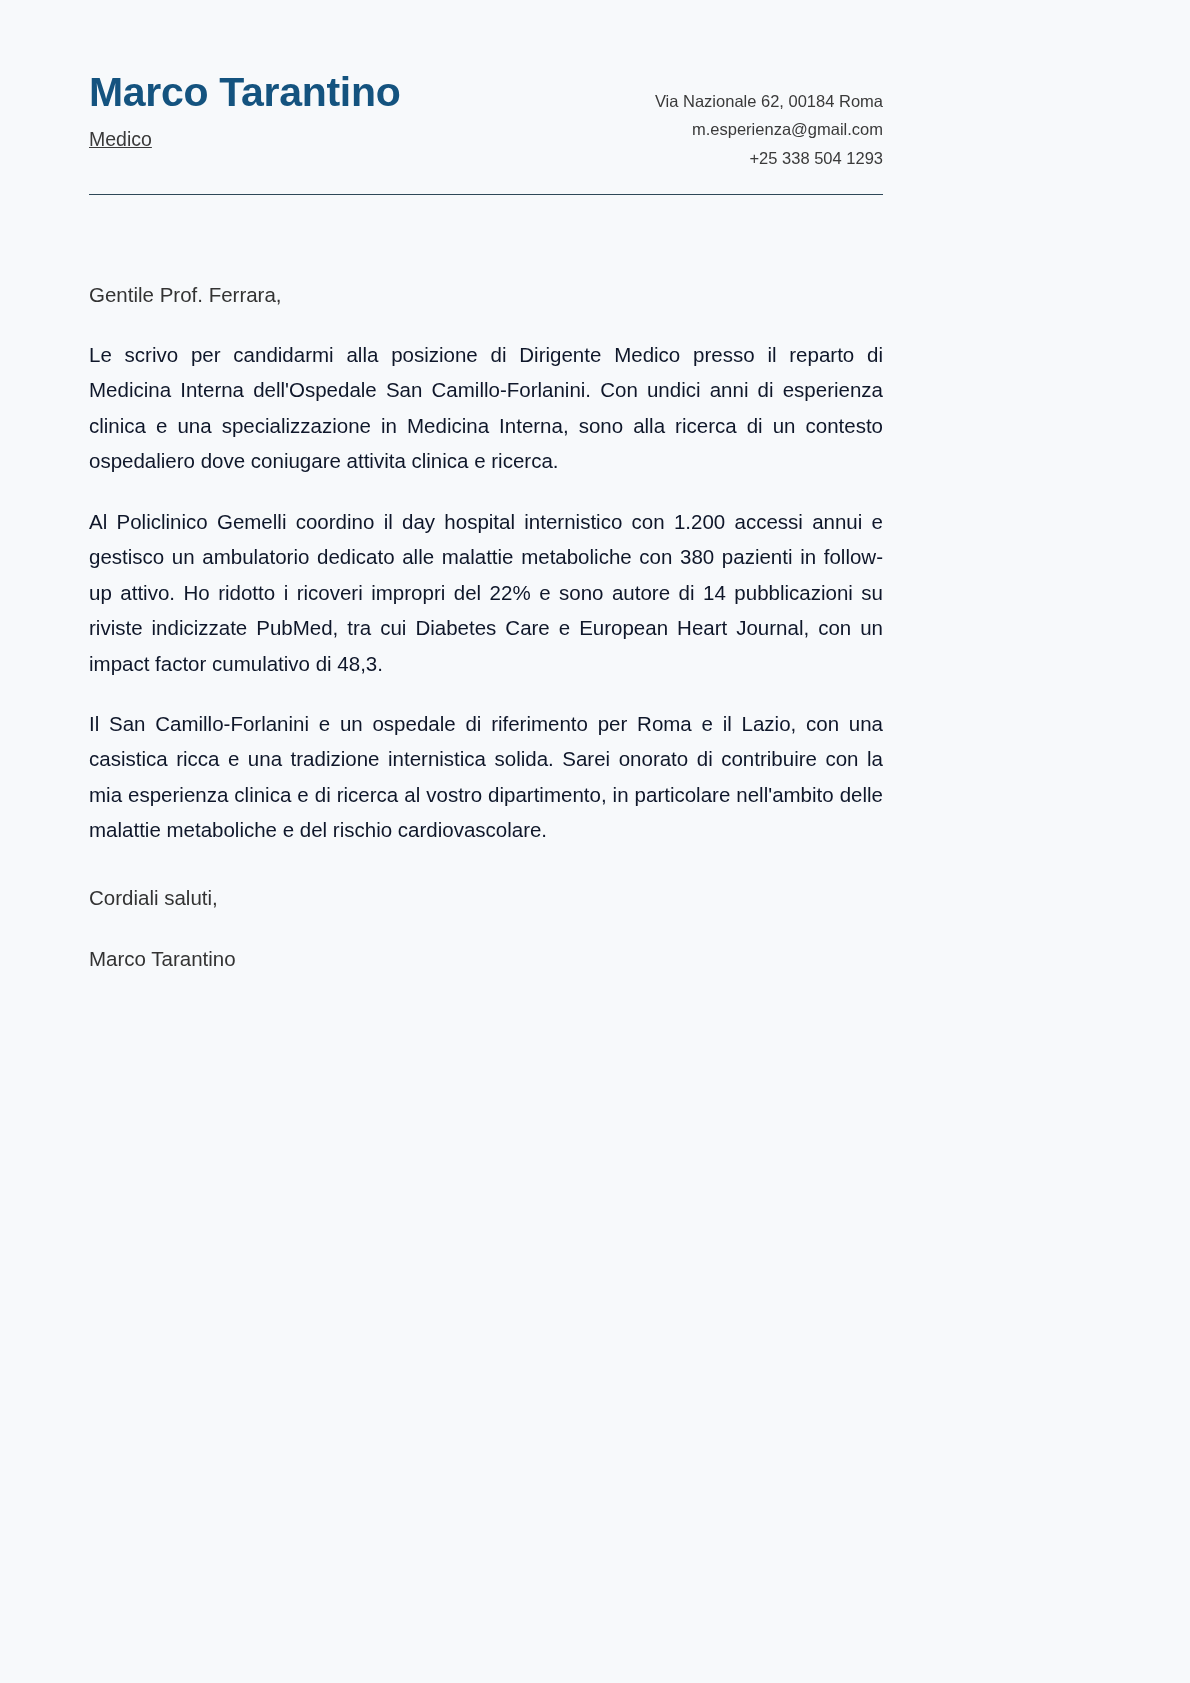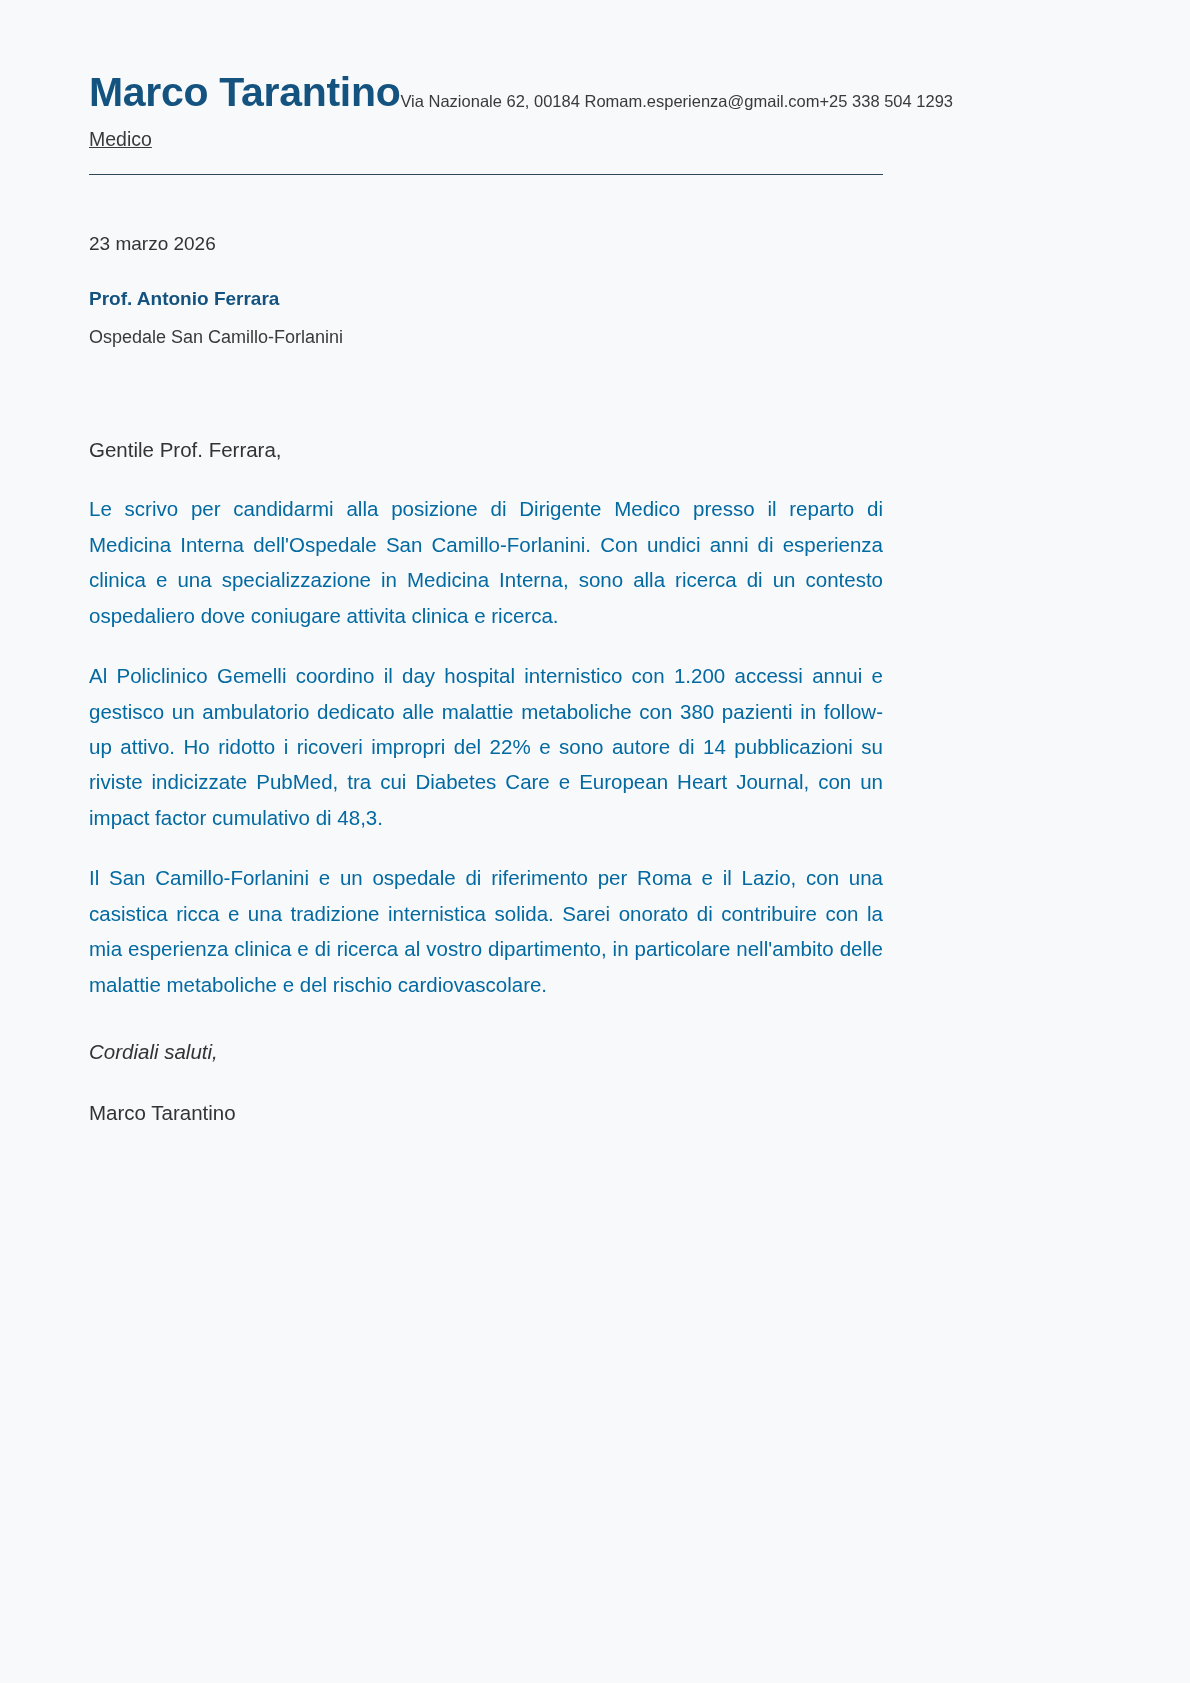--- a/index.html
+++ b/index.html
@@ -51,21 +51,21 @@
   .job-title {
     font-size: 19.5px;
     color: #3a3a3a;
     margin-top: 12px;
     line-height: 1.2;
     text-decoration: underline;
   }
 
   .contact {
     display: flex;
-    flex-direction: row;
+    flex-direction: column;
     align-items: flex-end;
     text-align: right;
     padding-top: 19px;
   }
 
   .contact-line {
     font-size: 16.5px;
     color: #3a3a3a;
     line-height: 1.72;
     white-space: nowrap;
@@ -112,33 +112,32 @@
   .salutation {
     font-size: 20.5px;
     color: #333333;
     line-height: 1.55;
     margin-bottom: 26px;
     margin-top: 36px;
   }
 
   .para {
     font-size: 20.5px;
-    color: #0369a1;
+    color: #0f172a;
     line-height: 1.73;
     text-align: justify;
     text-justify: inter-word;
     margin: 0 0 25px 0;
   }
 
   .closing {
     font-size: 20.5px;
     color: #333333;
     line-height: 1.55;
     margin-top: 34px;
-    font-style: italic;
   }
 
   .signature {
     font-size: 20.5px;
     color: #333333;
     line-height: 1.55;
     margin-top: 29px;
   }
 </style>
 </head>
@@ -156,25 +155,20 @@
     <div class="contact">
       <div class="contact-line">Via Nazionale 62, 00184 Roma</div>
       <div class="contact-line">m.esperienza@gmail.com</div>
       <div class="contact-line">+25 338 504 1293</div>
     </div>
 
   </div>
 
   <hr class="rule">
 
-  <div class="meta">
-    <div class="date">23 marzo 2026</div>
-    <div class="recipient-name">Prof. Antonio Ferrara</div>
-    <div class="recipient-org">Ospedale San Camillo-Forlanini</div>
-  </div>
 
   <div class="body-copy">
 
     <div class="salutation">Gentile Prof. Ferrara,</div>
 
     <p class="para">Le scrivo per candidarmi alla posizione di Dirigente Medico presso il reparto di Medicina Interna dell'Ospedale San Camillo-Forlanini. Con undici anni di esperienza clinica e una specializzazione in Medicina Interna, sono alla ricerca di un contesto ospedaliero dove coniugare attivita clinica e ricerca.</p>
 
     <p class="para">Al Policlinico Gemelli coordino il day hospital internistico con 1.200 accessi annui e gestisco un ambulatorio dedicato alle malattie metaboliche con 380 pazienti in follow-up attivo. Ho ridotto i ricoveri impropri del 22% e sono autore di 14 pubblicazioni su riviste indicizzate PubMed, tra cui Diabetes Care e European Heart Journal, con un impact factor cumulativo di 48,3.</p>
 
     <p class="para">Il San Camillo-Forlanini e un ospedale di riferimento per Roma e il Lazio, con una casistica ricca e una tradizione internistica solida. Sarei onorato di contribuire con la mia esperienza clinica e di ricerca al vostro dipartimento, in particolare nell'ambito delle malattie metaboliche e del rischio cardiovascolare.</p>

